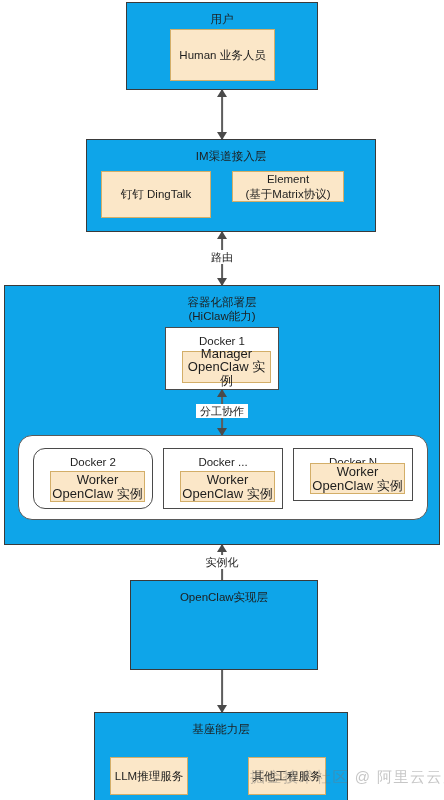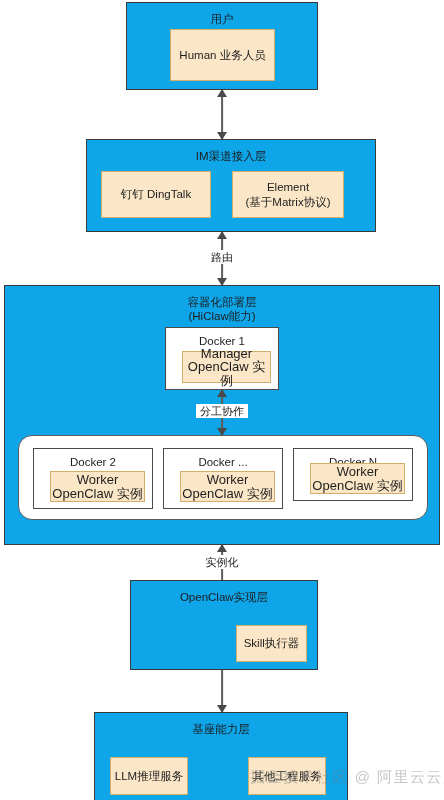--- a/index.html
+++ b/index.html
@@ -165,21 +165,21 @@
     <div class="conn-line"></div>
     <div class="arrow-head arrow-up"></div>
     <div class="arrow-head arrow-down"></div>
     <div class="conn-label" style="top:16px;margin-top:48px;">IM对话</div>
   </div>
 
   <div class="layer-box" style="left:78px; top:139px; width:290px; height:93px;margin-left:8px;">
     <div class="layer-title">IM渠道接入层</div>
   </div>
   <div class="node-box" style="left:101px; top:171px; width:110px; height:47px;">钉钉 DingTalk</div>
-  <div class="node-box" style="left:232px; top:171px; width:112px; height:47px;">Element
+  <div class="node-box" style="left:232px; top:171px; width:112px; height:31px;">Element
 (基于Matrix协议)</div>
 
   <div class="connector" style="left:200px; top:232px; width:44px; height:53px;">
     <div class="conn-line"></div>
     <div class="arrow-head arrow-up"></div>
     <div class="arrow-head arrow-down"></div>
     <div class="conn-label" style="top:18px;">路由</div>
   </div>
 
   <div class="layer-box" style="left:4px; top:285px; width:436px; height:260px;">
@@ -195,21 +195,21 @@
 
   <div class="connector" style="left:200px; top:390px; width:44px; height:45px;">
     <div class="conn-line"></div>
     <div class="arrow-head arrow-up"></div>
     <div class="arrow-head arrow-down"></div>
     <div class="conn-label" style="top:14px;">分工协作</div>
   </div>
 
   <div class="worker-group" style="left:18px; top:435px; width:410px; height:85px;"></div>
 
-  <div class="docker-box" style="left:33px; top:448px; width:120px; height:61px;">
+  <div class="docker-box" style="left:33px; top:448px; width:120px; height:61px;border-radius:12px;">
     <div class="docker-title">Docker 2</div>
     <div class="docker-inner" style="height:31px;">Worker
 OpenClaw 实例</div>
   </div>
 
   <div class="docker-box" style="left:163px; top:448px; width:120px; height:61px;">
     <div class="docker-title">Docker ...</div>
     <div class="docker-inner" style="height:31px;">Worker
 OpenClaw 实例</div>
   </div>
@@ -222,21 +222,20 @@
 
   <div class="connector" style="left:200px; top:545px; width:44px; height:35px;">
     <div class="conn-line"></div>
     <div class="arrow-head arrow-up"></div>
     <div class="conn-label" style="top:10px;">实例化</div>
   </div>
 
   <div class="layer-box" style="left:130px; top:580px; width:188px; height:90px;">
     <div class="layer-title">OpenClaw实现层</div>
   </div>
-  <div class="node-box" style="left:236px; top:625px; width:71px; height:37px;">Skill执行器</div>
 
   <div class="connector" style="left:200px; top:670px; width:44px; height:42px;">
     <div class="conn-line"></div>
     <div class="arrow-head arrow-down"></div>
     <div class="conn-label" style="top:24px;margin-top:40px;">调用</div>
   </div>
 
   <div class="layer-box" style="left:94px; top:712px; width:254px; height:96px;">
     <div class="layer-title">基座能力层</div>
   </div>

